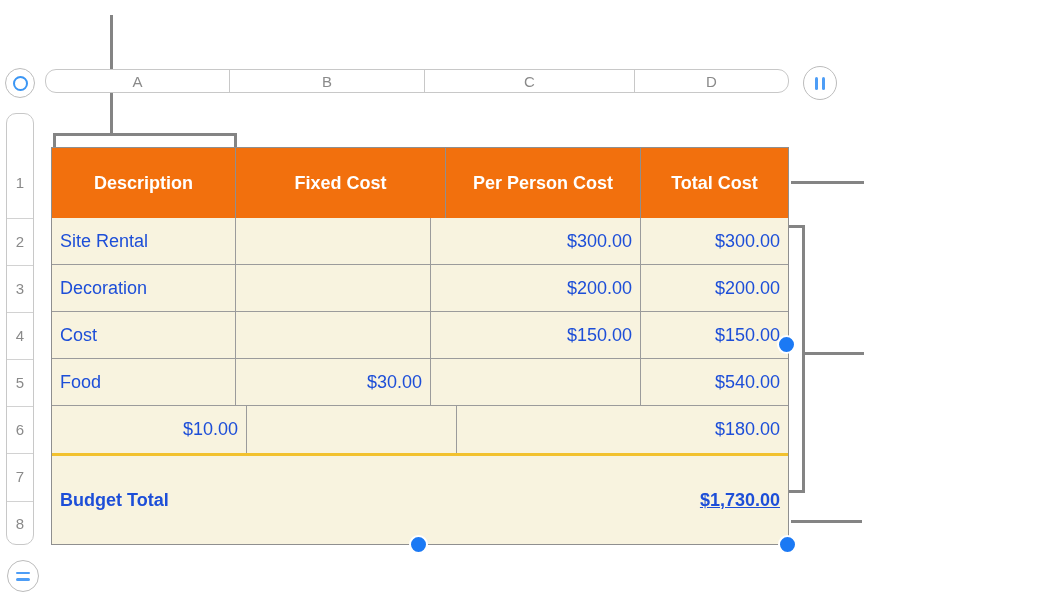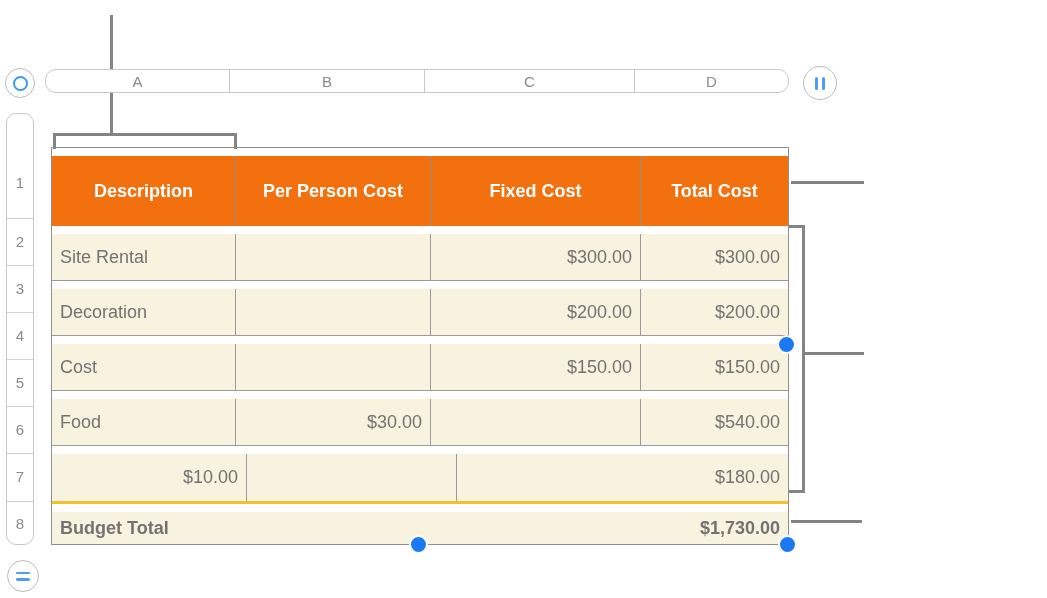--- a/index.html
+++ b/index.html
@@ -32,25 +32,25 @@
     border:1px solid #c8c8c8;border-radius:10px;box-sizing:border-box;}
   #row-bar .rdiv{position:absolute;left:0;width:100%;height:1px;background:#d2d2d2;}
   #row-bar .rnum{position:absolute;left:0;width:100%;text-align:center;
     color:#8a8a8a;font-size:15px;line-height:20px;}
   
   #sheet-title{position:absolute;left:51px;top:115px;width:738px;text-align:center;
     font-size:23px;color:#141414;letter-spacing:0.5px;}
   
   #budget-table{position:absolute;left:51px;top:147px;width:738px;height:398px;
     border:1px solid #8f8f8f;box-sizing:border-box;display:flex;flex-direction:column;}
-  .trow{display:flex;width:100%;box-sizing:border-box;margin-top:8px;}
+  .trow{display:flex;width:100%;box-sizing:border-box;}
   .hrow{height:70px;}
   .brow{height:47px;border-bottom:1px solid #9b9b9b;box-sizing:border-box;}
   .brow:nth-last-of-type(3){border-bottom:none;}
-  .cell{display:flex;align-items:center;box-sizing:border-box;font-size:18px;color:#737373;
+  .cell{display:flex;align-items:center;box-sizing:border-box;font-size:18px;color:#1d4ed8;
     background:#F8F3DF;border-right:1px solid #9b9b9b;}
   .cell:last-child{border-right:none;}
   .cw-a{flex:0 0 184px;} .cw-b{flex:0 0 195px;} .cw-c{flex:0 0 210px;} .cw-d{flex:1 1 auto;}
   .hcell{background:#F2700D;color:#ffffff;font-weight:700;justify-content:center;
     border-right:1px solid #8f8f8f;}
   .label{justify-content:flex-start;padding-left:8px;}
   .num{justify-content:flex-end;padding-right:8px;}
   #yellow-divider{height:3px;background:#F2C12E;width:100%;}
   .frow{flex:1 1 auto;}
   .frow .cell{border-right:none;font-weight:700;}
@@ -101,22 +101,22 @@
     <span class="rnum" style="top:259px;">5</span>
     <span class="rnum" style="top:306px;">6</span>
     <span class="rnum" style="top:353px;">7</span>
     <span class="rnum" style="top:400px;">8</span>
   </div>
 
 
   <div id="budget-table">
     <div class="trow hrow">
       <div class="cell hcell cw-a">Description</div>
+      <div class="cell hcell cw-c">Fixed Cost</div>
       <div class="cell hcell cw-b">Per Person Cost</div>
-      <div class="cell hcell cw-c">Fixed Cost</div>
       <div class="cell hcell cw-d">Total Cost</div>
     </div>
 
     <div class="trow brow">
       <div class="cell label cw-a">Site Rental</div>
       <div class="cell num cw-b"></div>
       <div class="cell num cw-c">$300.00</div>
       <div class="cell num cw-d">$300.00</div>
     </div>
     <div class="trow brow">
@@ -140,21 +140,21 @@
     <div class="trow brow" style="border-bottom:none;">
       <div class="cell num cw-b">$10.00</div>
       <div class="cell num cw-c"></div>
       <div class="cell num cw-d">$180.00</div>
     </div>
 
     <div id="yellow-divider"></div>
 
     <div class="trow frow">
       <div class="cell label" style="flex:1 1 auto;">Budget Total</div>
-      <div class="cell num" style="flex:0 0 170px;">$1,730.00</div>
+      <div class="cell num" style="flex:0 0 170px;text-decoration:underline;">$1,730.00</div>
     </div>
   </div>
 
   <div class="handle" style="left:777px;top:335px;"></div>
   <div class="handle" style="left:409px;top:535px;"></div>
   <div class="handle" style="left:778px;top:535px;"></div>
 
   <div class="round-btn" id="menu-btn">
     <div class="hbar"></div>
     <div class="hbar"></div>

